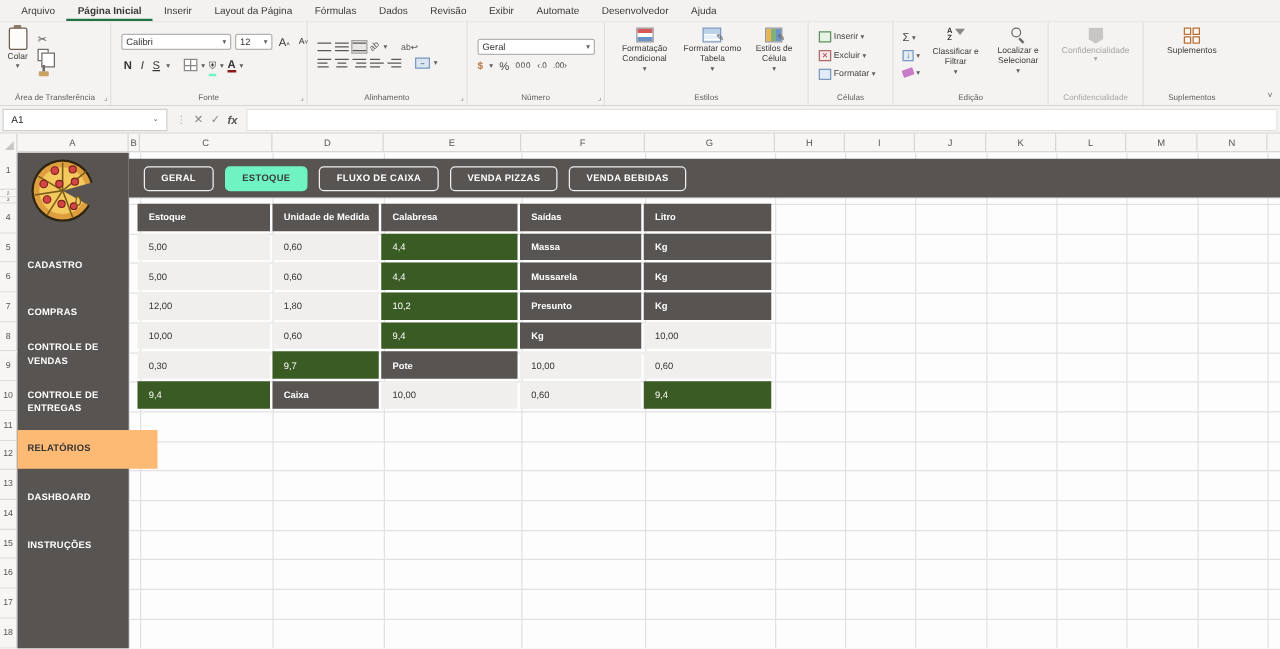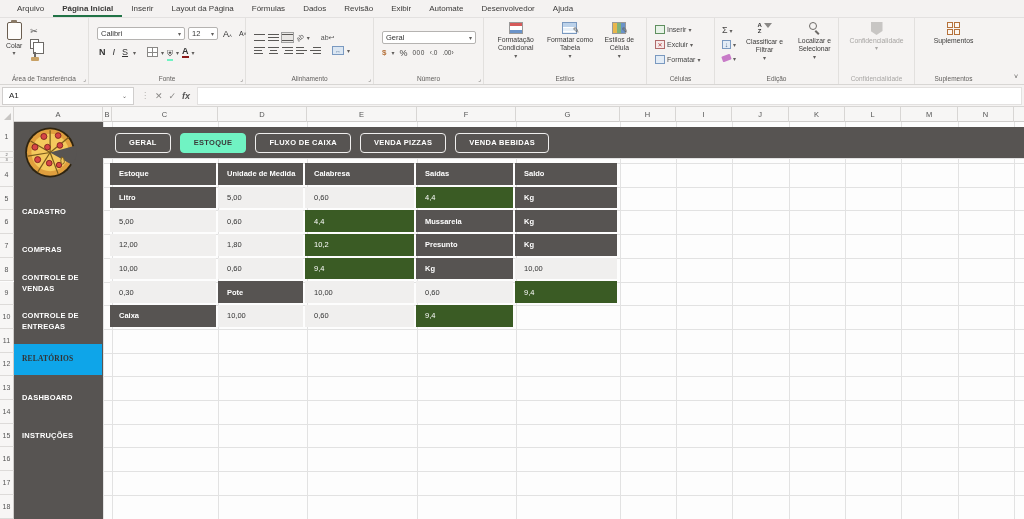--- a/index.html
+++ b/index.html
@@ -113,21 +113,21 @@
   .band{position:absolute;left:103px;top:5px;width:921px;height:31px;background:#575452;display:flex;align-items:center;gap:9px;
         padding-left:12px;}
   .navbtn{height:20px;padding:0 13px;border:1.3px solid #f0efee;border-radius:4px;background:transparent;color:#fff;
           font-size:7.5px;font-weight:bold;letter-spacing:.3px;display:flex;align-items:center;white-space:nowrap;
           font-family:inherit;}
   .navbtn.active{background:#70f3c3;border-color:#70f3c3;color:#3a3a3a;}
   .pizza{position:absolute;left:16px;top:2px;width:70px;height:57px;}
 
   .si{position:absolute;left:14px;width:89px;padding-left:8px;color:#fff;font-size:7.5px;font-weight:bold;
       letter-spacing:.2px;line-height:1.4;}
-  .si.active{left:14px;width:88px;padding-left:8px;height:31px;background:#0ea5e9;color:#333;display:flex;align-items:center;font-family:Liberation Serif, serif;}
+  .si.active{left:14px;width:112px;padding-left:8px;height:31px;background:#fdba74;color:#333;display:flex;align-items:center;}
 
   
   .dtable{position:absolute;left:110px;top:41px;display:grid;grid-template-columns:106px 85px 109px 97px 102px;
           grid-auto-rows:21.7px;gap:2px;}
   .cell{display:flex;align-items:center;padding-left:9px;font-size:7.5px;white-space:nowrap;}
   .cell.hd{background:#575452;color:#fff;font-weight:bold;}
   .cell.dk{background:#575452;color:#fff;font-weight:bold;}
   .cell.lt{background:#f0efee;color:#333;}
   .cell.gr{background:#3a5b24;color:#fff;}
 </style>
@@ -534,47 +534,48 @@
     <div class="si" style="top:189px">CONTROLE DE ENTREGAS</div>
     <div class="si active" style="top:222px">RELATÓRIOS</div>
     <div class="si" style="top:271px">DASHBOARD</div>
     <div class="si" style="top:309px">INSTRUÇÕES</div>
 
     <div class="dtable">
       <div class="cell hd">Estoque</div>
       <div class="cell hd">Unidade de Medida</div>
       <div class="cell hd">Calabresa</div>
       <div class="cell hd">Saídas</div>
-      <div class="cell hd">Saldo</div>
 
       <div class="cell dk">Litro</div>
       <div class="cell lt">5,00</div>
       <div class="cell lt">0,60</div>
       <div class="cell gr">4,4</div>
 
+      <div class="cell dk">Massa</div>
       <div class="cell dk">Kg</div>
       <div class="cell lt">5,00</div>
       <div class="cell lt">0,60</div>
       <div class="cell gr">4,4</div>
 
       <div class="cell dk">Mussarela</div>
       <div class="cell dk">Kg</div>
       <div class="cell lt">12,00</div>
       <div class="cell lt">1,80</div>
       <div class="cell gr">10,2</div>
 
       <div class="cell dk">Presunto</div>
       <div class="cell dk">Kg</div>
       <div class="cell lt">10,00</div>
       <div class="cell lt">0,60</div>
       <div class="cell gr">9,4</div>
 
       <div class="cell dk">Kg</div>
       <div class="cell lt">10,00</div>
       <div class="cell lt">0,30</div>
+      <div class="cell gr">9,7</div>
 
       <div class="cell dk">Pote</div>
       <div class="cell lt">10,00</div>
       <div class="cell lt">0,60</div>
       <div class="cell gr">9,4</div>
 
       <div class="cell dk">Caixa</div>
       <div class="cell lt">10,00</div>
       <div class="cell lt">0,60</div>
       <div class="cell gr">9,4</div>

